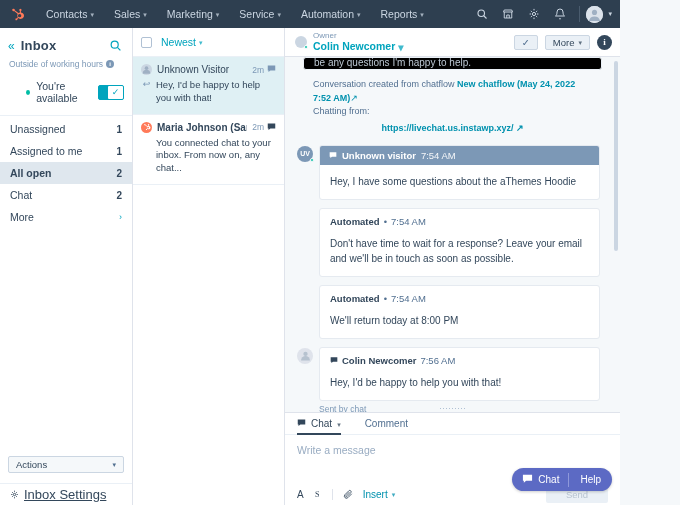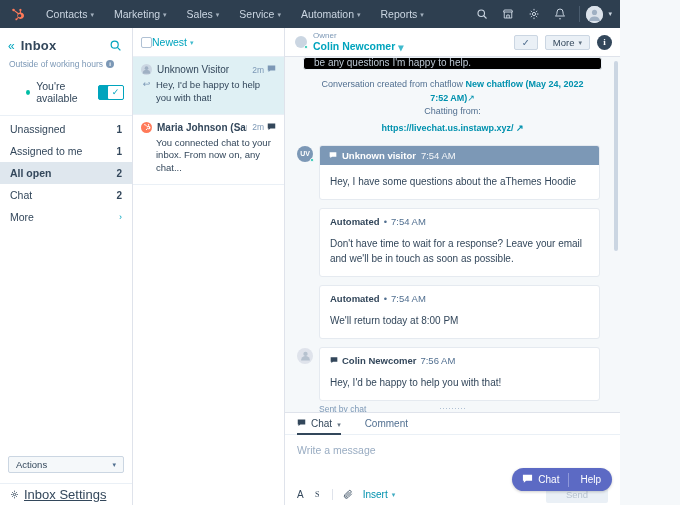--- a/index.html
+++ b/index.html
@@ -98,21 +98,21 @@
     border-top:1px solid #eaf0f6; height:22px; display:flex; align-items:center;
     gap:5px; padding:8px 10px; font-size:13px; color:#33475b; cursor:pointer;text-decoration:underline;
   }
 
   
   .convlist {
     width:152px; flex:0 0 152px; background:#ffffff; border-right:1px solid #dfe3eb;
     display:flex; flex-direction:column;
   }
   .cl-head {
-    height:29px; display:flex; align-items:center; padding:12px 8px;
+    height:29px; display:flex; align-items:center; gap:9px; padding:12px 8px;
     border-bottom:1px solid #eaf0f6;
   }
   .cl-check {
     width:11px;height:11px;border:1px solid #b0c1d4;border-radius:2px;background:#fff;
     cursor:pointer;
   }
   .cl-sort { font-size:10.5px; color:#00a4bd; cursor:pointer; display:flex; align-items:center; gap:3px;}
   .cl-items { flex:1; overflow:hidden; }
   .cl-item { padding:7px 8px 9px 8px; cursor:pointer; border-bottom:1px solid #eaf0f6; }
   .cl-item.selected { background:#dff0f4; }
@@ -161,21 +161,21 @@
     display:flex;align-items:center;justify-content:center;font-size:9px;
     font-weight:bold;font-family:"Liberation Serif",serif;cursor:pointer;
   }
 
   .th-scroll { flex:1; overflow:hidden; position:relative; padding:0 8px; }
   .cut-bubble {
     background:#000000; border:1px solid #eaf0f6; border-radius:3px;
     margin:0 10px; height:13px; overflow:hidden; font-size:10px;
     color:#bcc8d4; padding:0 10px; line-height:9px;
   }
-  .sys-note { text-align:center; padding:8px 20px 4px 20px; font-size:9px; color:#516f90; line-height:1.5; }
+  .sys-note { text-align:left; padding:8px 20px 4px 20px; font-size:9px; color:#516f90; line-height:1.5; }
   .sys-note a { color:#0091ae; font-weight:bold; text-decoration:none; }
   .sys-note .plain { font-weight:normal; }
   .sys-link { text-align:center; font-size:9px; color:#0091ae; font-weight:bold; padding-bottom:4px; }
   .sys-link .u { text-decoration:none; }
 
   .msg-wrap { display:flex; margin-top:8px; padding:0 12px 0 4px; }
   .msg-av {
     width:16px; height:16px; border-radius:50%; flex:0 0 16px; margin-right:6px;
     display:flex; align-items:center; justify-content:center; position:relative;
     margin-top:1px;
@@ -248,25 +248,25 @@
       <svg width="15" height="15" viewBox="0 0 24 24">
         <path d="M17.5 8.6V6.4a1.8 1.8 0 1 0-1.7 0v2.2a5.2 5.2 0 0 0-2.3 1L7.6 5.1a2 2 0 1 0-1 1.4l5.8 4.6a5 5 0 0 0 .1 5.3l-1.8 1.8a1.6 1.6 0 1 0 1.1 1.1l1.7-1.7a5.2 5.2 0 1 0 4-8.9zm-2.1 7.9a2.7 2.7 0 1 1 2.7-2.7 2.7 2.7 0 0 1-2.7 2.7z" fill="#ff7a59"></path>
       </svg>
     </div>
     <div class="nav-items">
       <div class="nav-item">
         <span>Contacts</span>
         <span class="caret">▾</span>
       </div>
       <div class="nav-item">
+        <span>Sales</span>
+        <span class="caret">▾</span>
+      </div>
+      <div class="nav-item">
         <span>Marketing</span>
-        <span class="caret">▾</span>
-      </div>
-      <div class="nav-item">
-        <span>Sales</span>
         <span class="caret">▾</span>
       </div>
       <div class="nav-item">
         <span>Service</span>
         <span class="caret">▾</span>
       </div>
       <div class="nav-item">
         <span>Automation</span>
         <span class="caret">▾</span>
       </div>

